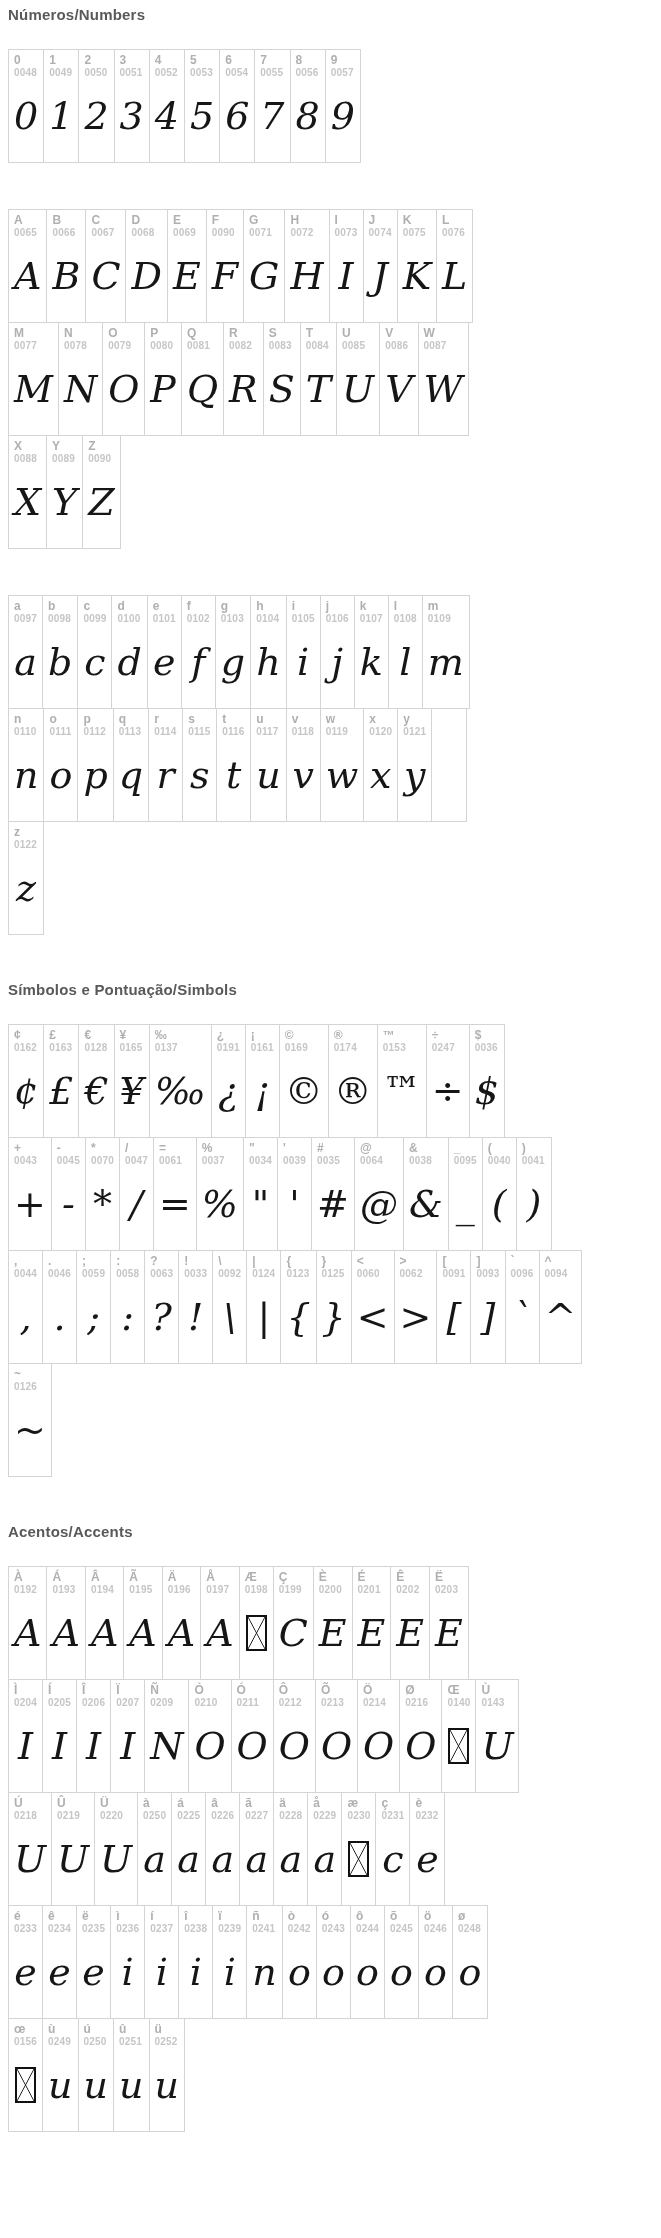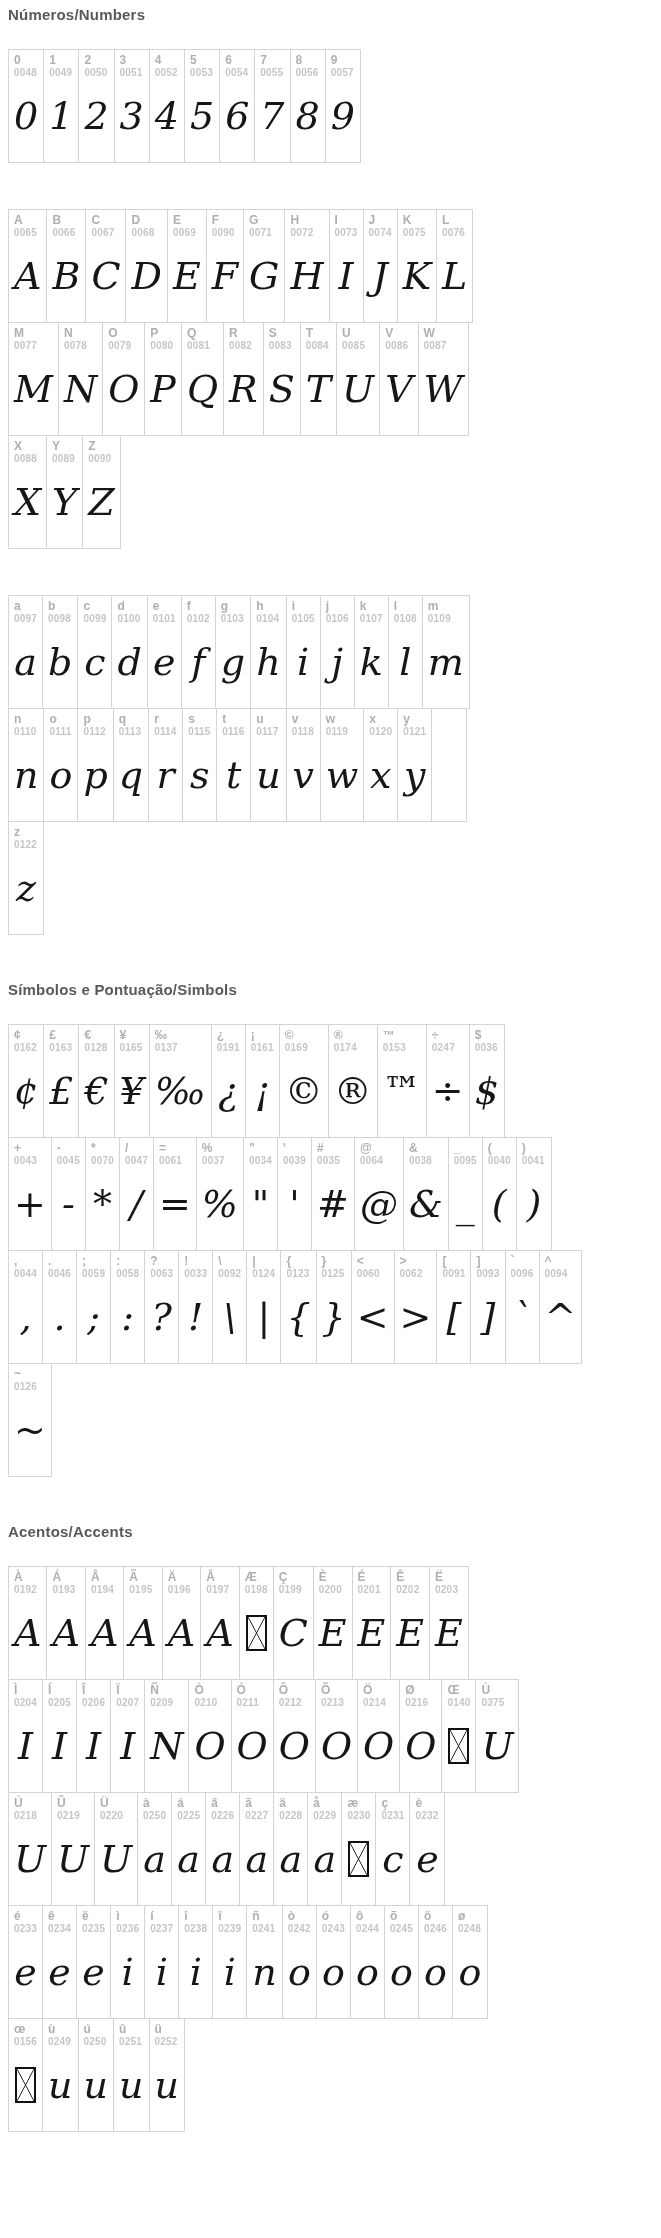--- a/index.html
+++ b/index.html
@@ -910,21 +910,21 @@
   <div class="cell">
     <div class="cell-char">Œ</div>
     <div class="cell-code">0140</div>
     <div class="cell-glyph">
               <span class="notdef"></span>
             </div>
   </div>
 
   <div class="cell">
     <div class="cell-char">Ù</div>
-    <div class="cell-code">0375</div>
+    <div class="cell-code">0143</div>
     <div class="cell-glyph">U</div>
   </div>
 </div>
 
   <div class="char-row">
   <div class="cell">
     <div class="cell-char">Ú</div>
     <div class="cell-code">0218</div>
     <div class="cell-glyph">U</div>
   </div>

